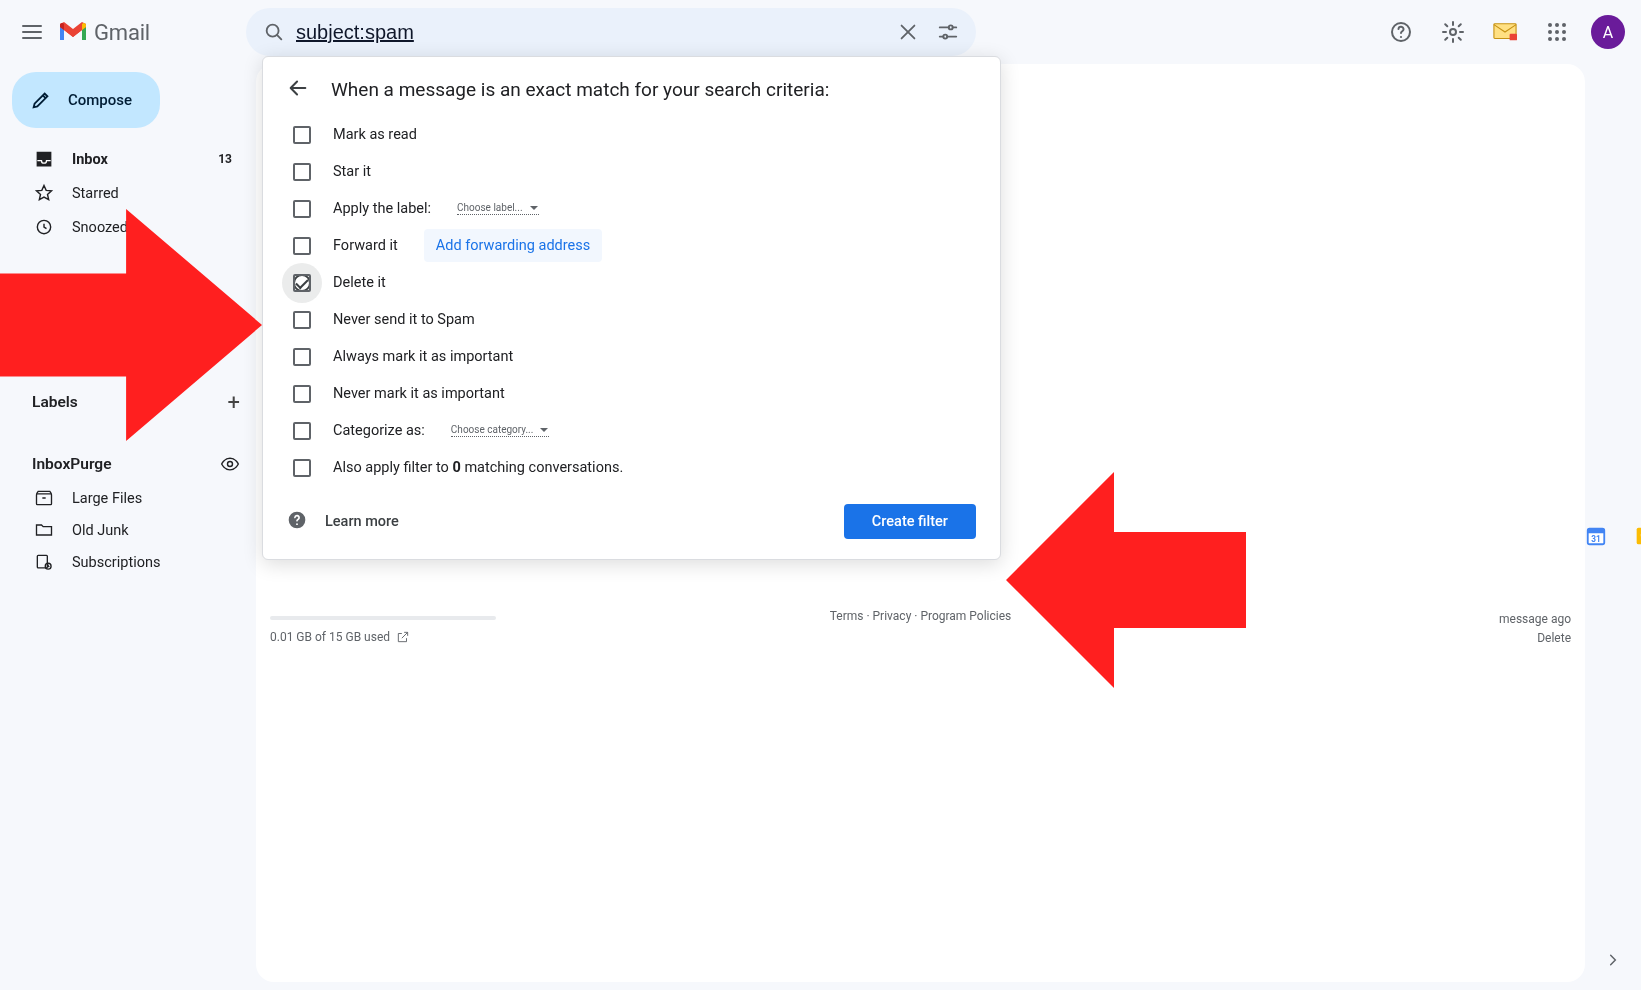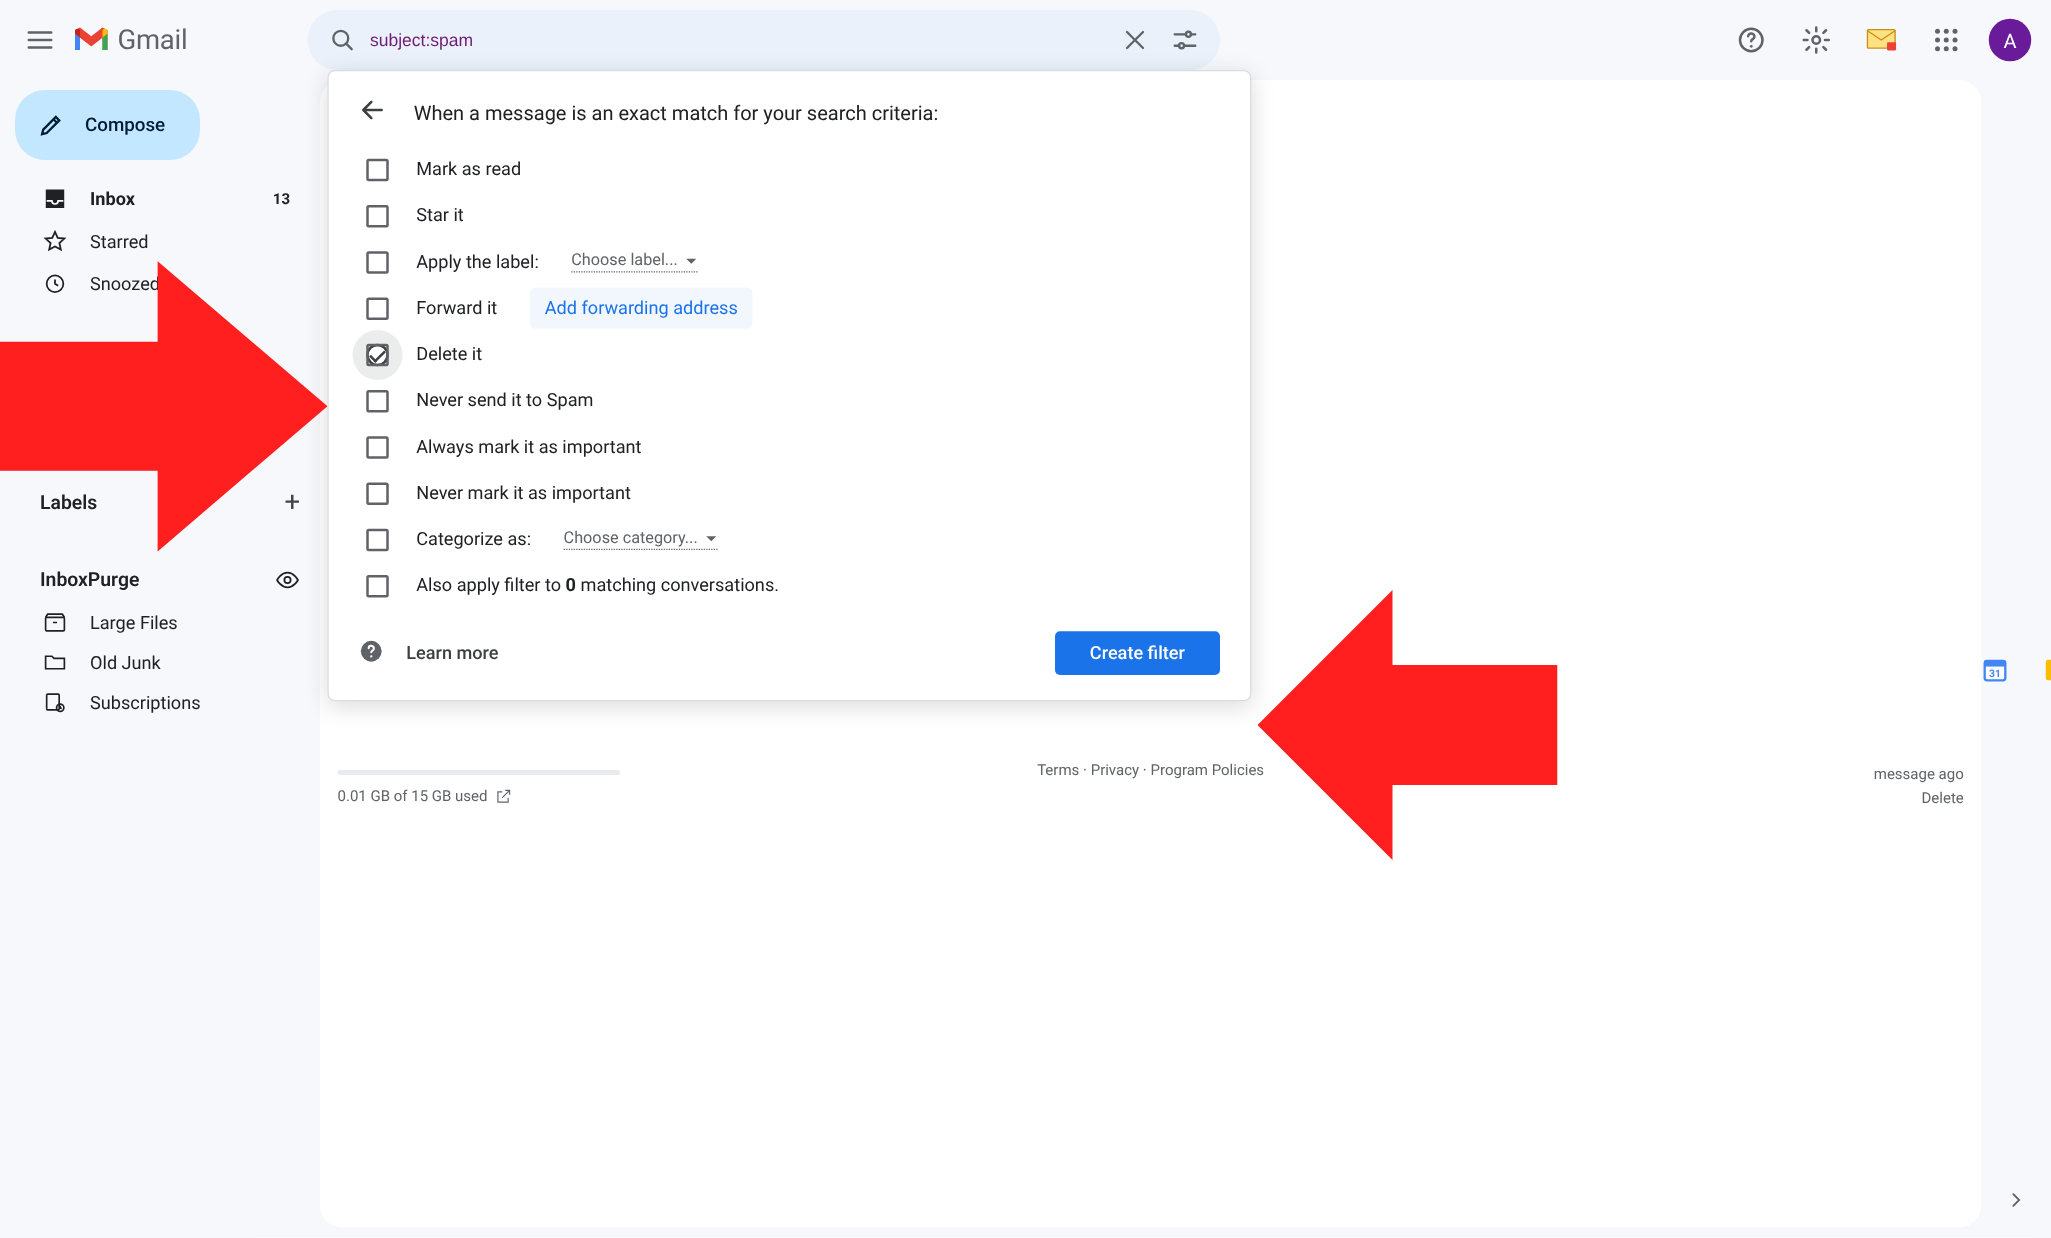--- a/index.html
+++ b/index.html
@@ -23,21 +23,21 @@
 
   .logo-wrap{display:flex;align-items:center;gap:6px;margin-left:2px; width:186px;}
   .product-name{font-size:22px;color:var(--grey-500);letter-spacing:-.2px;}
 
   .search-wrap{margin-left:2px;}
   .search-bar{
     display:flex;align-items:center;background:#eaf1fb;border-radius:28px;
     height:48px;width:730px;padding:0 8px;
   }
   .search-bar input{
-    flex:1;border:none;background:transparent;font-size:14px;color:#701a75;outline:none;
+    flex:1;border:none;background:transparent;font-size:20px;color:#0f172a;outline:none;text-decoration:underline;
   }
   .search-side-btn{width:40px;height:40px;border-radius:50%;display:flex;align-items:center;justify-content:center;color:var(--grey-500);cursor:pointer;}
   .search-side-btn svg{width:22px;height:22px;fill:currentColor;}
 
   .hdr-right{margin-left:auto;display:flex;align-items:center;gap:4px;}
   .avatar{width:34px;height:34px;border-radius:50%;background:#6a1b9a;color:#fff;display:flex;align-items:center;justify-content:center;font-size:16px;margin-left:6px;}
 
   
   .app-body{display:flex;height:calc(990px - 64px);}
   .sidebar{width:256px;padding:8px 0 0 8px;flex-shrink:0;position:relative;}
@@ -81,34 +81,34 @@
   .rail-chevron{position:absolute;bottom:12px;right:10px;width:36px;height:36px;display:flex;align-items:center;justify-content:center;color:var(--grey-500);cursor:pointer;}
 
   
   .filter-card{
     position:absolute; left:262px; top:56px; width:739px;
     background:#fff; border:1px solid var(--grey-200); border-radius:6px;
     box-shadow:0 4px 20px rgba(0,0,0,.14); padding:20px 24px 20px 24px;
   }
   .filter-title-row{display:flex;align-items:center;gap:22px;margin-bottom:14px;}
   .filter-title-row .back svg{width:22px;height:22px;fill:var(--grey-700);}
-  .filter-title{font-size:16px;color:#202124;}
+  .filter-title{font-size:19px;color:#202124;}
   .opt{display:flex;align-items:center;gap:22px;height:37px;font-size:14.5px;color:#202124;}
   .opt .chk{
     width:18px;height:18px;border:2px solid var(--grey-500);border-radius:2px;position:relative;flex-shrink:0;
     margin-left:6px;cursor:pointer;display:flex;align-items:center;justify-content:center;
   }
   .opt .chk.checked{border-color:var(--grey-700);}
   .opt .chk.checked::after{
     content:"";position:absolute;width:10px;height:5px;border-left:2.4px solid var(--grey-700);border-bottom:2.4px solid var(--grey-700);
     transform:rotate(-45deg);top:3px;
   }
   .opt .chk.highlight{box-shadow:0 0 0 11px rgba(60,64,67,.1);border-radius:50%;}
   .opt .chk.highlight::before{content:"";position:absolute;inset:-2px;border:2px solid var(--grey-500);border-radius:2px;}
-  .choose{color:var(--grey-500);border-bottom:1px dotted var(--grey-500);display:inline-flex;align-items:center;gap:6px;padding-bottom:1px;margin-left:4px;cursor:pointer;font-size:13px;}
+  .choose{color:var(--grey-500);border-bottom:1px dotted var(--grey-500);display:inline-flex;align-items:center;gap:6px;padding-bottom:1px;margin-left:4px;cursor:pointer;font-size:10px;}
   .choose svg{width:10px;height:10px;fill:var(--grey-500);}
   .fwd-link{color:var(--g-blue);background:rgba(26,115,232,.06);padding:8px 12px;border-radius:4px;margin-left:4px;cursor:pointer;font-size:14.5px;}
   .filter-footer{display:flex;align-items:center;margin-top:18px;gap:18px;}
   .filter-footer .help svg{width:20px;height:20px;fill:var(--grey-500);}
   .learn{color:var(--grey-700);font-weight:500;font-size:14.5px;cursor:pointer;}
   .create-btn{
     margin-left:auto;background:var(--g-blue);color:#ffffff;padding:9px 28px;border-radius:4px;
     font-weight:500;font-size:14.5px;cursor:pointer;
   }
 

